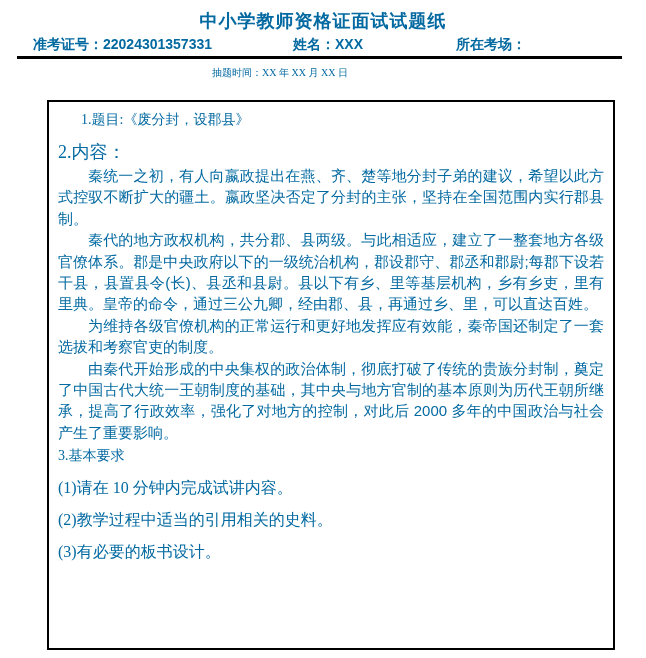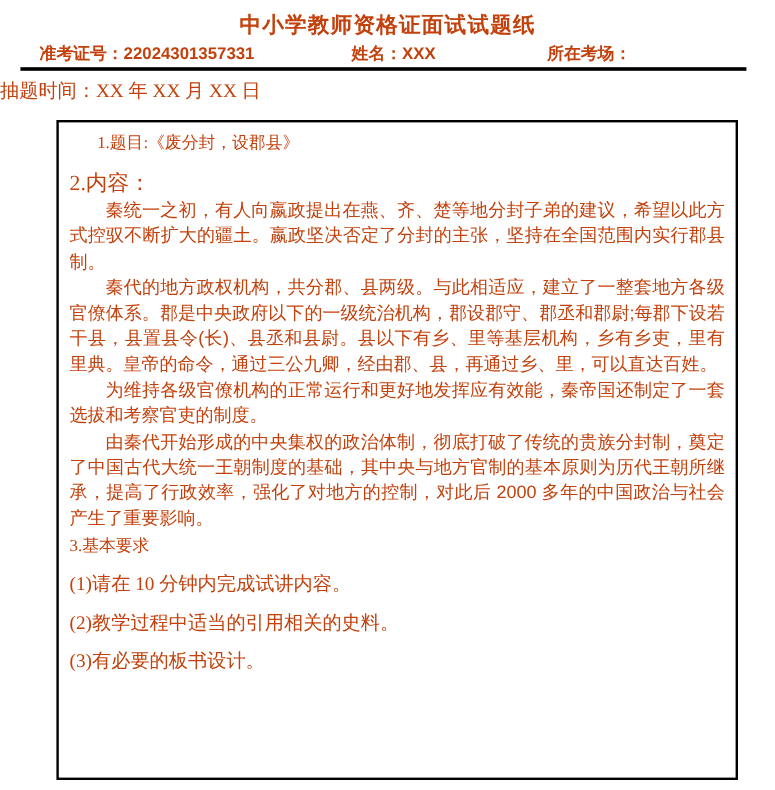--- a/index.html
+++ b/index.html
@@ -2,21 +2,21 @@
 <html><head>
 <meta charset="utf-8">
 <style>
   * { margin: 0; padding: 0; box-sizing: border-box; }
   html, body { background: #ffffff; }
   .page {
     position: relative;
     width: 646px;
     height: 658px;
     background: #ffffff;
-    color: #c2410c;
+    color: #0369a1;
     font-family: "Liberation Serif", serif;
     overflow: hidden;
   }
   .doc-title {
     position: absolute;
     top: 9px;
     left: 0;
     width: 100%;
     text-align: center;
     font-size: 18px;
@@ -44,22 +44,22 @@
     left: 17px;
     width: 605px;
     height: 3px;
     background: #000000;
   }
   .draw-time {
     position: absolute;
     top: 66px;
     left: 0;
     width: 560px;
-    text-align: left;
-    font-size: 16px;
+    text-align: center;
+    font-size: 10px;
     white-space: nowrap;
   }
   .content-box {
     position: absolute;
     top: 100px;
     left: 47px;
     width: 568px;
     height: 550px;
     border: 2px solid #000000;
     padding: 9px 9px 0 9px;

